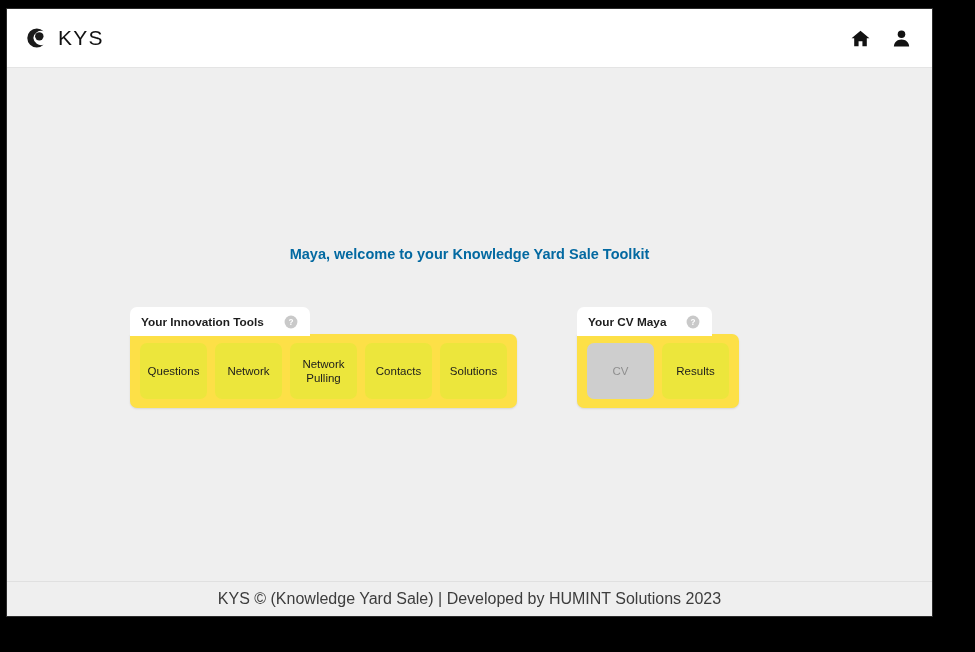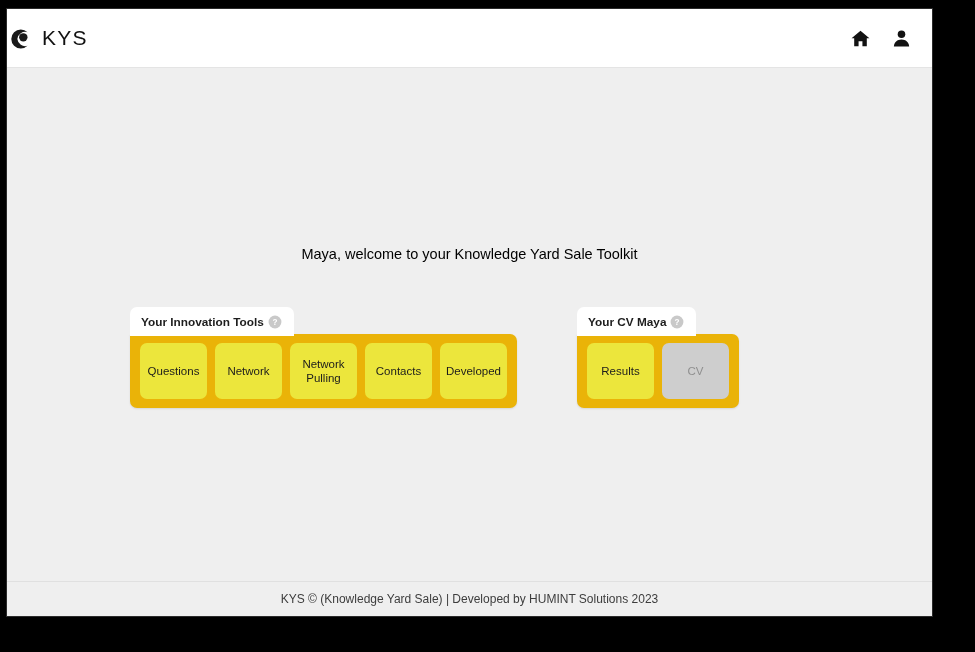--- a/index.html
+++ b/index.html
@@ -44,23 +44,23 @@
     height: 59px;
     background: #ffffff;
     border-bottom: 1px solid #e4e4e4;
     box-sizing: border-box;
     display: flex;
     align-items: center;
     justify-content: space-between;
   }
   .brand {
     display: flex;
-    align-items: flex-end;
+    align-items: center;
     gap: 11px;
-    padding-left: 2px;
+    padding-left: 18px;
   }
   .brand-mark {
     width: 22px;
     height: 22px;
     display: block;
   }
   .brand-text {
     font-size: 21px;
     letter-spacing: 1.2px;
     color: #111111;
@@ -88,42 +88,42 @@
     height: 513px;
     background: #efefef;
   }
   #welcome-title {
     position: absolute;
     top: 178px;
     left: 0;
     width: 925px;
     text-align: center;
     font-size: 14.5px;
-    color: #000000;
-    font-weight: 400;
+    color: #0369a1;
+    font-weight: 700;
   }
 
   
   #panels {
     position: absolute;
     top: 239px;
     left: 123px;
     width: 700px;
     height: 115px;
   }
   .panel {
     position: absolute;
     top: 0;
   }
   .panel-tab {
     position: relative;
     z-index: 2;
     display: inline-flex;
     align-items: center;
-    gap: 4px;
+    gap: 20px;
     background: #ffffff;
     border-radius: 7px 7px 0 0;
     padding: 8px 12px 7px 11px;
     margin-left: 0px;
   }
   .panel-title {
     font-size: 11.8px;
     font-weight: bold;
     color: #1d1d1d;
     white-space: nowrap;
@@ -132,21 +132,21 @@
     width: 14px;
     height: 14px;
     display: block;
     cursor: pointer;
     flex: 0 0 auto;
   }
   .panel-body {
     position: relative;
     z-index: 1;
     margin-top: -2px;
-    background: #eab308;
+    background: #fde047;
     border-radius: 0 7px 7px 7px;
     padding: 9px 10px;
     display: flex;
     gap: 8px;
     box-shadow: 0 1px 2px rgba(0,0,0,0.10);
   }
   .tool-btn {
     width: 67px;
     height: 56px;
     border: none;
@@ -178,21 +178,21 @@
     width: 925px;
     height: 35px;
     background: #efefef;
     border-top: 1px solid #e0e0e0;
     box-sizing: border-box;
     display: flex;
     align-items: center;
     justify-content: center;
   }
   #footer-text {
-    font-size: 12px;
+    font-size: 16px;
     color: #3d3d3d;
   }
 </style>
 </head>
 <body>
 
 <div id="window-frame">
 
   <div id="window-sliver"></div>
 
@@ -238,37 +238,37 @@
               <circle cx="12" cy="12" r="11" fill="#c9c9c9"></circle>
               <text x="12" y="17.0" text-anchor="middle" font-family="Liberation Sans, sans-serif" font-size="14" font-weight="bold" fill="#ffffff">?</text>
             </svg>
           </span>
         </div>
         <div class="panel-body">
           <button class="tool-btn">Questions</button>
           <button class="tool-btn">Network</button>
           <button class="tool-btn">Network Pulling</button>
           <button class="tool-btn">Contacts</button>
-          <button class="tool-btn">Developed</button>
+          <button class="tool-btn">Solutions</button>
         </div>
       </div>
 
       <div class="panel" style="left:447px;">
         <div class="panel-tab">
           <span class="panel-title">Your CV Maya</span>
           <span class="help-icon">
             <svg class="help-icon" viewBox="0 0 24 24" xmlns="http://www.w3.org/2000/svg">
               <circle cx="12" cy="12" r="11" fill="#c9c9c9"></circle>
               <text x="12" y="17.0" text-anchor="middle" font-family="Liberation Sans, sans-serif" font-size="14" font-weight="bold" fill="#ffffff">?</text>
             </svg>
           </span>
         </div>
         <div class="panel-body">
+          <button class="tool-btn disabled">CV</button>
           <button class="tool-btn">Results</button>
-          <button class="tool-btn disabled">CV</button>
         </div>
       </div>
 
     </div>
   </div>
 
   <div id="app-footer">
     <span id="footer-text">KYS © (Knowledge Yard Sale) | Developed by HUMINT Solutions 2023</span>
   </div>
 

